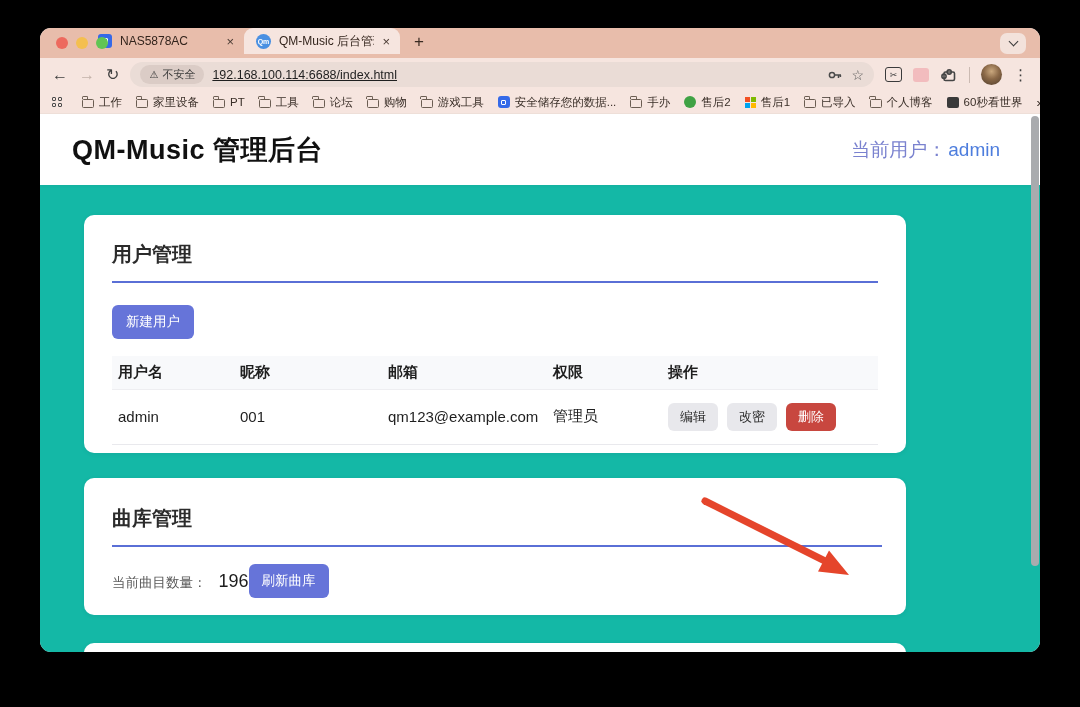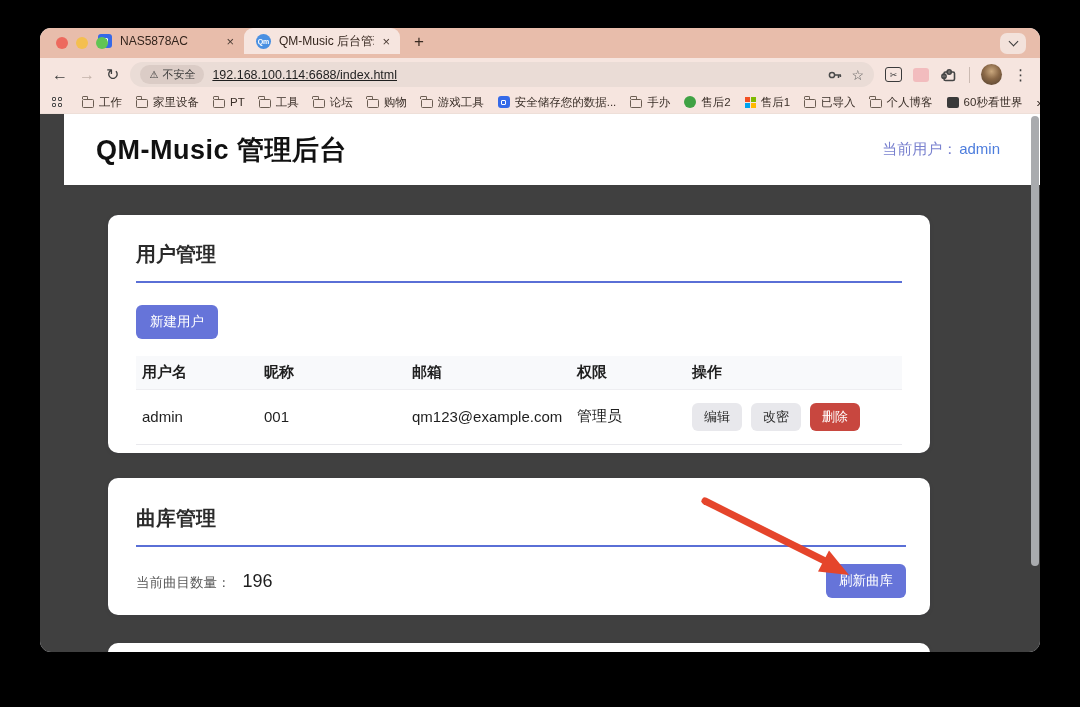--- a/index.html
+++ b/index.html
@@ -52,41 +52,41 @@
   .bicon-blue { width:12px; height:12px; background:#3569e8; border-radius:3px; display:flex; align-items:center; justify-content:center; flex:none; }
   .bicon-blue i { width:5px; height:5px; border:1.2px solid #fff; border-radius:1px; }
   .bicon-green { width:12px; height:12px; background:#3fa244; border-radius:50%; flex:none; }
   .bicon-ms { display:grid; grid-template-columns:5px 5px; grid-gap:1px; flex:none; }
   .bicon-ms span { width:5px; height:5px; }
   .bicon-dark { width:12px; height:11px; background:#3a3a3a; border-radius:2px; flex:none; }
   .bm-spacer { flex:1; }
   .overflow-glyph { font-size:13px; margin-right:12px; color:#3a2f28; }
 
   
-  .page { position:absolute; left:0; right:0; top:86px; bottom:0; background:#404040; overflow:hidden;padding-left:24px; }
+  .page { position:absolute; left:0; right:0; top:86px; bottom:0; background:#14b8a6; overflow:hidden; }
   .page-header { height:71px; background:#fff; display:flex; align-items:center; justify-content:space-between; padding:0 40px 0 32px; box-shadow:0 1px 3px rgba(0,0,0,.05); position:relative; z-index:2; }
   .page-title { font-size:27px; font-weight:bold; color:#111; letter-spacing:.5px; }
-  .user-info { font-size:15px;text-align:right; }
+  .user-info { font-size:19px;text-align:right; }
   .user-label { color:#7a82cf; }
   .user-name { color:#4d7ddd; margin-left:2px; }
 
   .card { width:822px; margin-left:44px; background:#fff; border-radius:10px; box-shadow:0 1px 5px rgba(25,35,60,.07); overflow:hidden; }
   .card1 { margin-top:30px; height:238px; padding:26px 28px 20px; }
   .card-title { font-size:20px; font-weight:bold; color:#2b2b2b; padding-bottom:13px; border-bottom:2px solid #5a6fd6; }
   .btn { border:none; cursor:pointer; font-family:inherit; }
   .btn-primary { background:#6674d9; color:#fff; border-radius:6px; font-size:13.5px; padding:8px 14px; margin-top:22px; }
   table { width:100%; border-collapse:collapse; margin-top:17px; font-size:15px; color:#1f1f1f; }
   thead th { background:#f8f9fb; font-weight:bold; text-align:left; height:33px; padding:0 0 0 6px; border-bottom:1px solid #eeeef1; }
   tbody td { height:55px; border-bottom:1px solid #e9e9ed; padding-left:6px; }
   .actions { display:flex; gap:9px; align-items:center;font-family:Liberation Mono, monospace; }
   .btn-sm { height:28px; padding:0 12px; border-radius:6px; font-size:13px; background:#e8e8ec; color:#2c2c2c; }
   .btn-danger { background:#c8473f; color:#fff; }
 
   .card2 { margin-top:25px; height:137px; padding:27px 24px 22px 28px; }
-  .lib-row { display:flex; align-items:center; justify-content:space-between; margin-top:17px; }
+  .lib-row { display:flex; align-items:center; margin-top:17px; }
   .count-label { font-size:13.5px; color:#5a5a5a; }
   .count-value { font-size:18px; color:#1d1d1d; margin-left:12px; font-weight:500; }
   .btn-refresh { background:#6674d9; color:#fff; border-radius:6px; font-size:13.5px; padding:8px 13px; }
 
   .card3 { margin-top:28px; height:24px; border-radius:10px 10px 0 0; }
 
   .scroll-thumb { position:absolute; right:1px; top:2px; width:8px; height:450px; background:#a9abae; border-radius:4px; z-index:3; }
 
   .annotation-arrow { position:absolute; left:0; top:0; width:1080px; height:707px; pointer-events:none; z-index:50; }
 </style>

